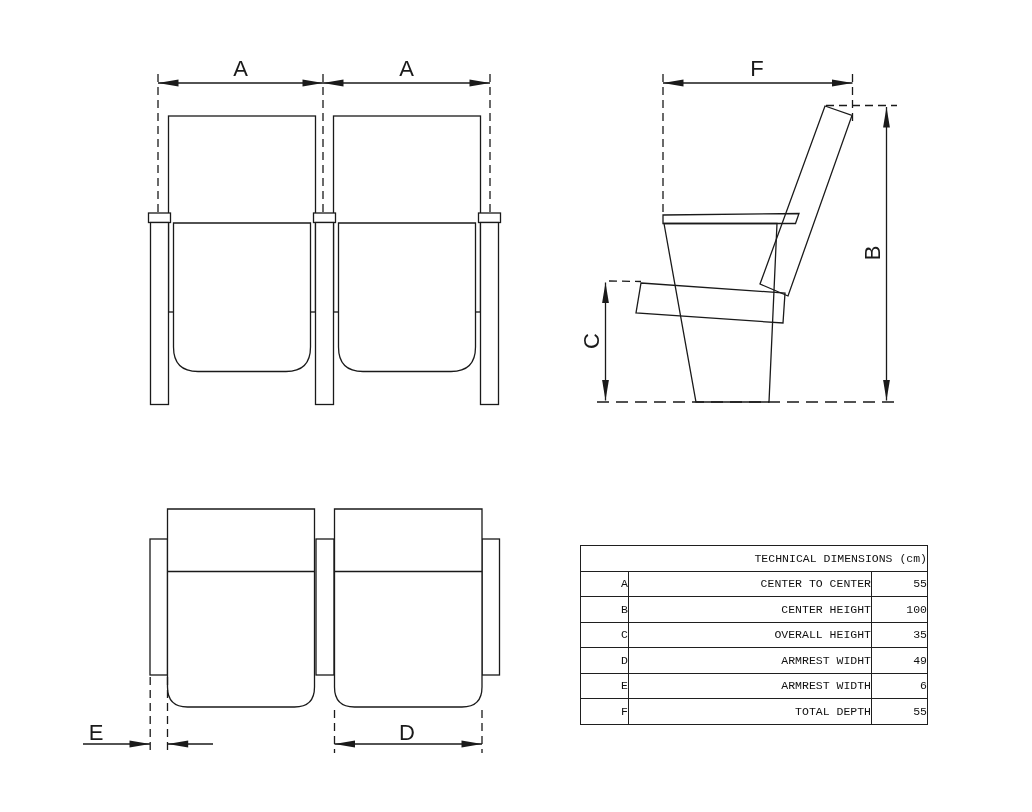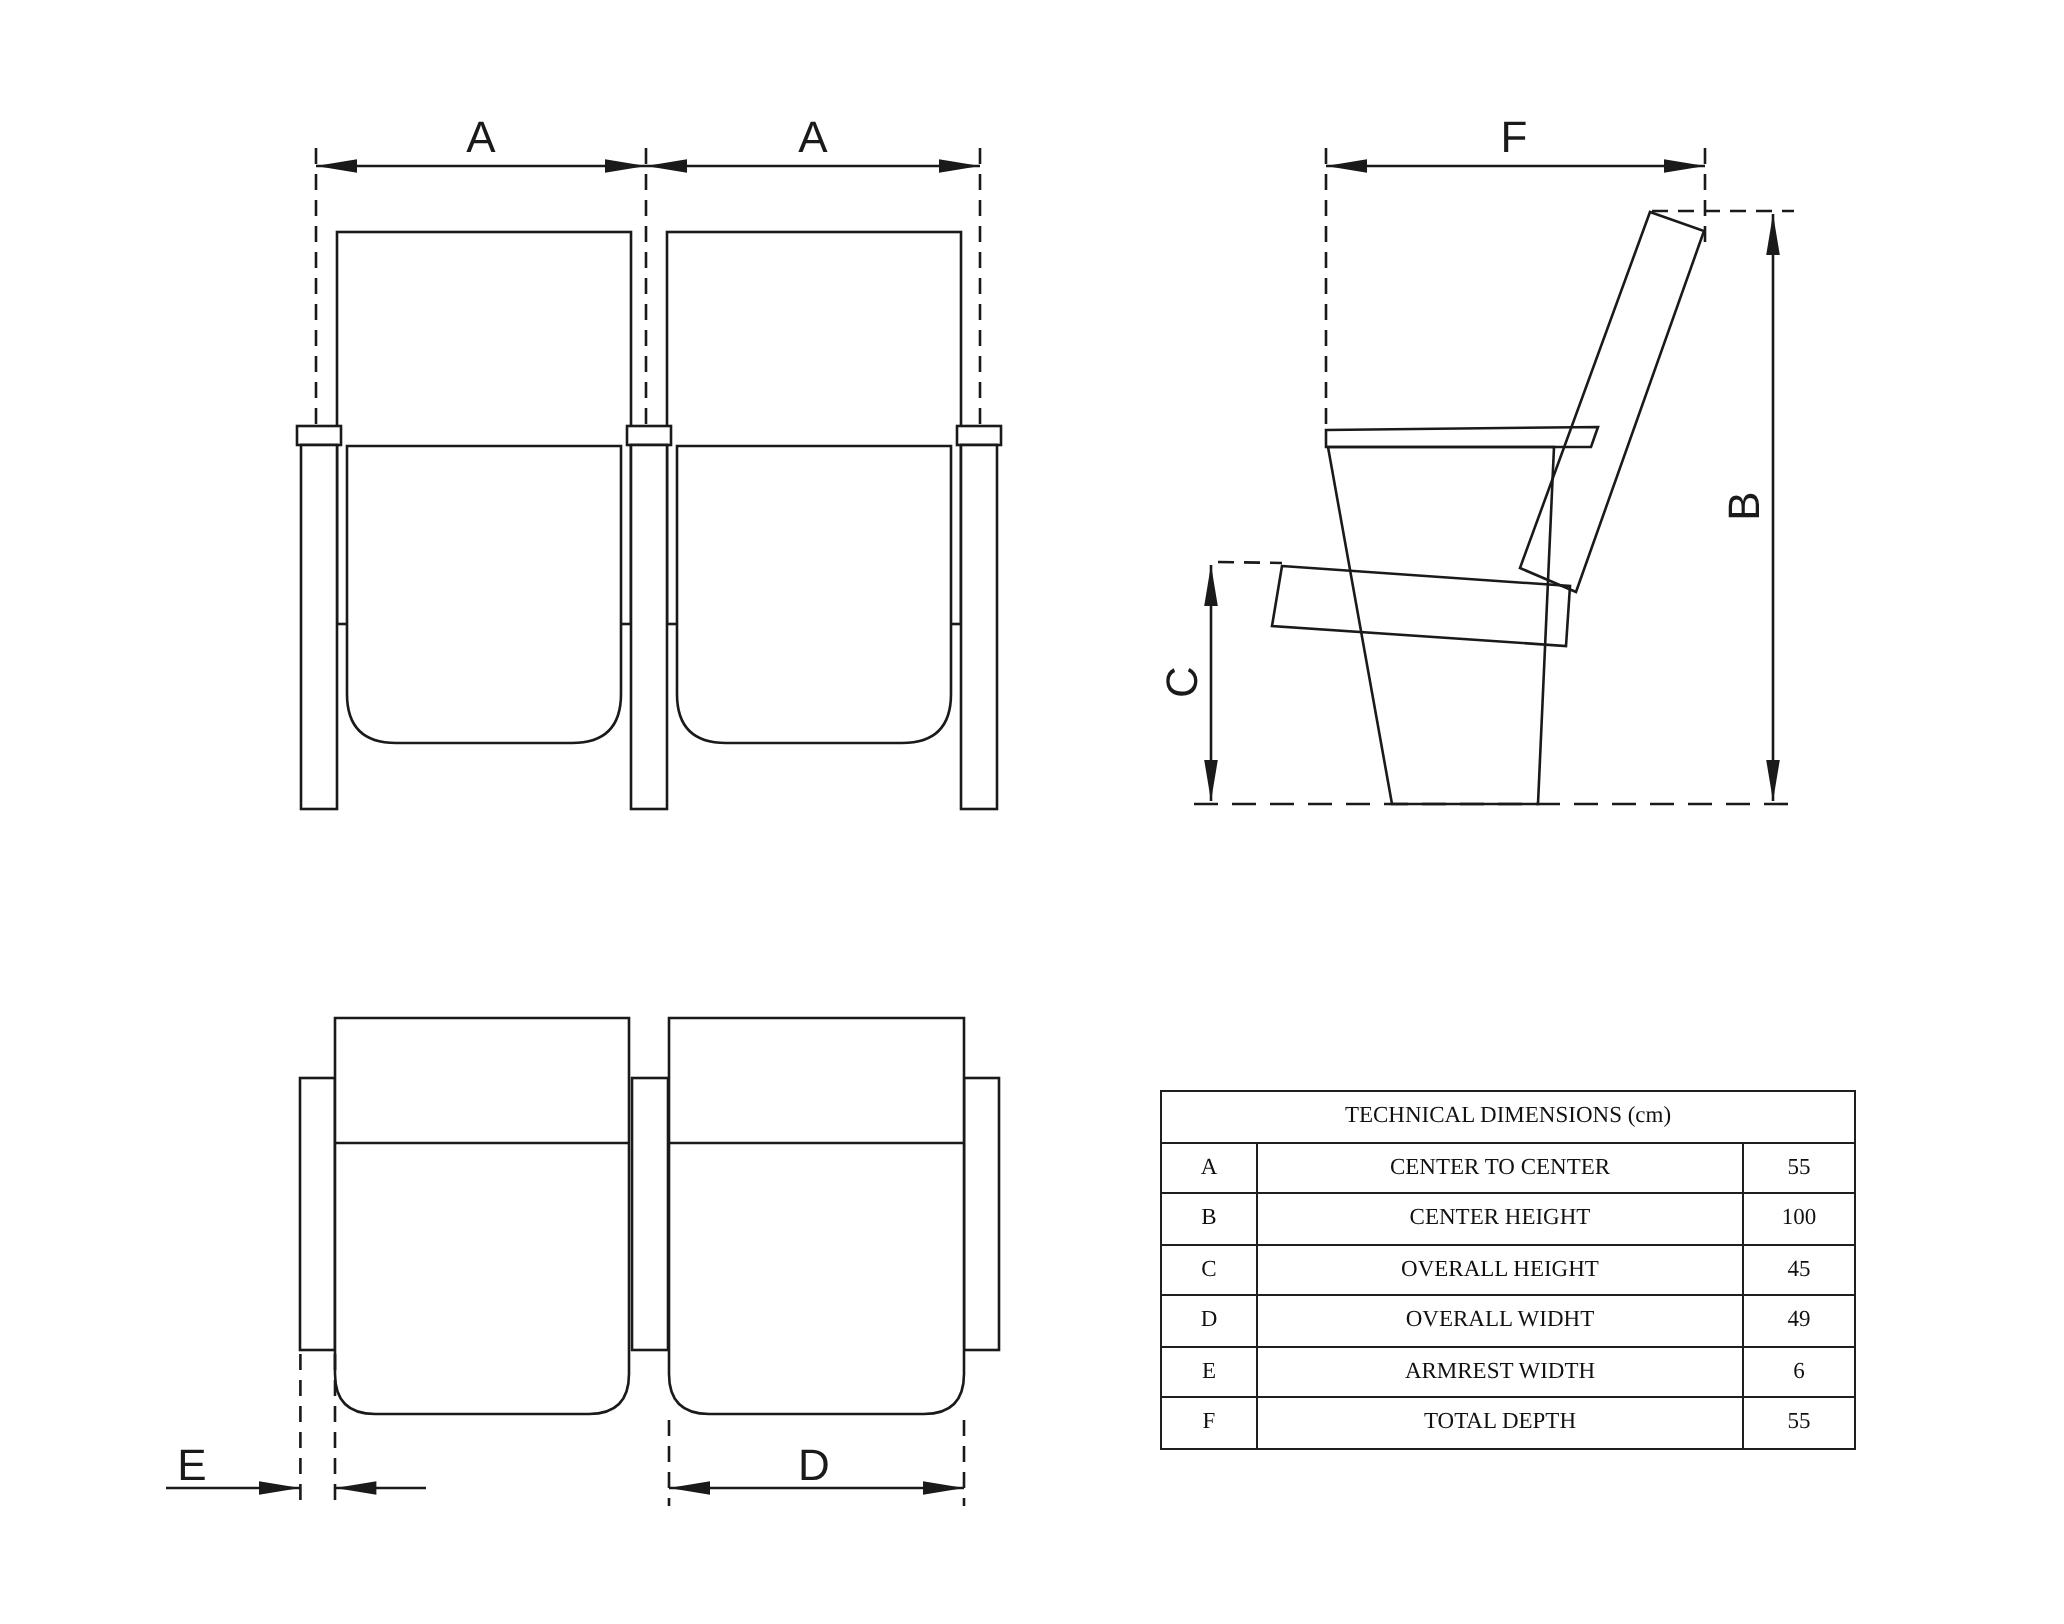--- a/index.html
+++ b/index.html
@@ -12,22 +12,22 @@
   .fill{fill:#ffffff;}
   .dash{stroke-dasharray:8 5;}
   .gdash{stroke-dasharray:12 7;}
   .dimtext{font-family:"Liberation Sans",sans-serif;font-size:22px;fill:#1a1a1a;}
   .dim-table{
     position:absolute;left:580px;top:545px;width:348px;
     border-collapse:collapse;table-layout:fixed;background:#fff;
   }
   .dim-table th,.dim-table td{
     border:1.3px solid #1f1f1f;font-size:11.5px;font-weight:400;color:#111;
-    text-align:center;vertical-align:middle;padding:0;height:24.5px;
-    font-family:Liberation Serif, serif;white-space:nowrap;overflow:hidden;
+    text-align:right;vertical-align:middle;padding:0;height:24.5px;
+    font-family:Liberation Mono, monospace;white-space:nowrap;overflow:hidden;
   }
 </style>
 </head>
 <body>
 
 <div class="canvas">
 
   <svg width="1032" height="812" viewBox="0 0 1032 812">
     <defs>
       <marker id="arr" viewBox="0 0 22 8" refX="21.5" refY="4" markerWidth="22" markerHeight="8" markerUnits="userSpaceOnUse" orient="auto-start-reverse">
@@ -145,25 +145,25 @@
         <td>55</td>
       </tr>
       <tr>
         <td>B</td>
         <td>CENTER HEIGHT</td>
         <td>100</td>
       </tr>
       <tr>
         <td>C</td>
         <td>OVERALL HEIGHT</td>
-        <td>45</td>
+        <td>35</td>
       </tr>
       <tr>
         <td>D</td>
-        <td>OVERALL WIDHT</td>
+        <td>ARMREST WIDHT</td>
         <td>49</td>
       </tr>
       <tr>
         <td>E</td>
         <td>ARMREST WIDTH</td>
         <td>6</td>
       </tr>
       <tr>
         <td>F</td>
         <td>TOTAL DEPTH</td>

